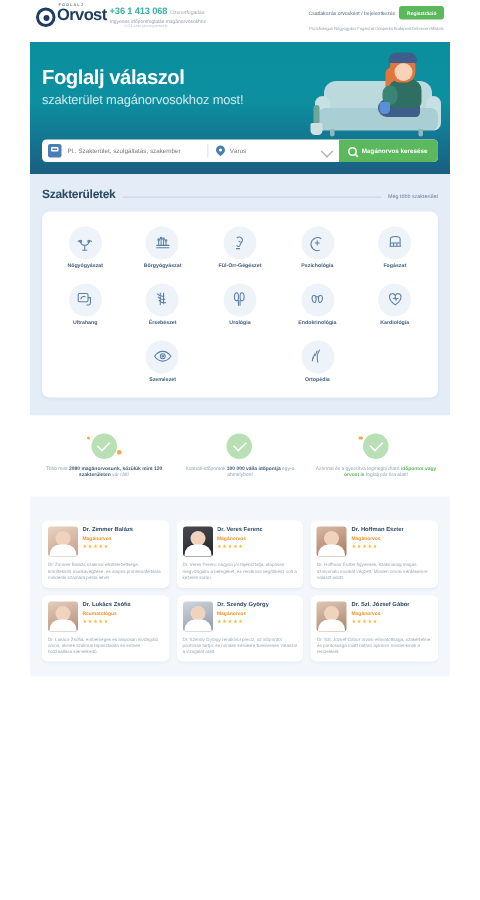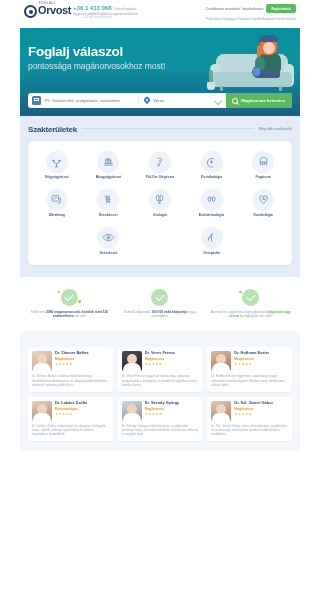--- a/index.html
+++ b/index.html
@@ -102,21 +102,21 @@
             transform:rotate(45deg); }
   .s-btn { background:#5cb85c; color:#fff; border:none; height:15px; padding:0 7px 0 6px;
            font-size:4.2px; font-weight:700; display:flex; align-items:center; gap:3px;
            font-family:"Liberation Sans", sans-serif; flex:none; }
   .s-btn-ico { width:6px; height:6px; border:1.1px solid #fff; border-radius:50%; position:relative; }
   .s-btn-ico::after{ content:""; position:absolute; right:-2px; bottom:-1.5px; width:3px; height:1.1px;
            background:#fff; transform:rotate(45deg); }
 
   
   .spec-section { background:#e4edf7; padding:9px 8px 12px 8px; }
-  .sec-head { display:flex; align-items:center; gap:5px; }
+  .sec-head { display:flex; align-items:flex-end; gap:5px; }
   .sec-title { font-size:8px; font-weight:700; color:#2d4a63; letter-spacing:-.2px; white-space:nowrap; }
   .sec-rule { flex:1; height:1px; background:#cfdcea; margin-bottom:2.5px; }
   .sec-more { font-size:3.6px; color:#6d8199; white-space:nowrap; margin-bottom:1px; }
 
   .spec-card { margin-top:7px; background:#fff; border-radius:5px; padding:5px 3px;
                box-shadow:0 1px 3px rgba(40,70,110,.07); }
   .spec-grid { display:grid; grid-template-columns:repeat(5,1fr); }
   .spec-item { display:flex; flex-direction:column; align-items:center; gap:3px;
                padding:5px 1px 4px 1px; border-radius:4px; }
   .spec-ico { width:22px; height:22px; border-radius:50%; background:#eef3fa;
@@ -191,21 +191,21 @@
       <div class="top-right-row">
         <span class="top-link">Csatlakozás orvosként / bejelentkezés</span>
         <button class="btn-reg">Regisztráció</button>
       </div>
       <div class="top-nav">Pszichológus Nőgyógyász Fogászat Ortopédia Budapest Debrecen Miskolc</div>
     </div>
   </div>
 
   <div class="hero">
     <h1>Foglalj válaszol</h1>
-    <h2>pontossága magánorvosokhoz most!</h2>
+    <h2>szakterület magánorvosokhoz most!</h2>
 
     <div class="illus">
       <div class="couch-back"></div>
       <div class="couch-arm-l"></div>
       <div class="couch-arm-r"></div>
       <div class="couch-seat"></div>
       <div class="couch-legs"></div>
       <div class="p-plant">
         <div class="p-plant-leaf"></div>
           <div class="p-plant-pot"></div>

